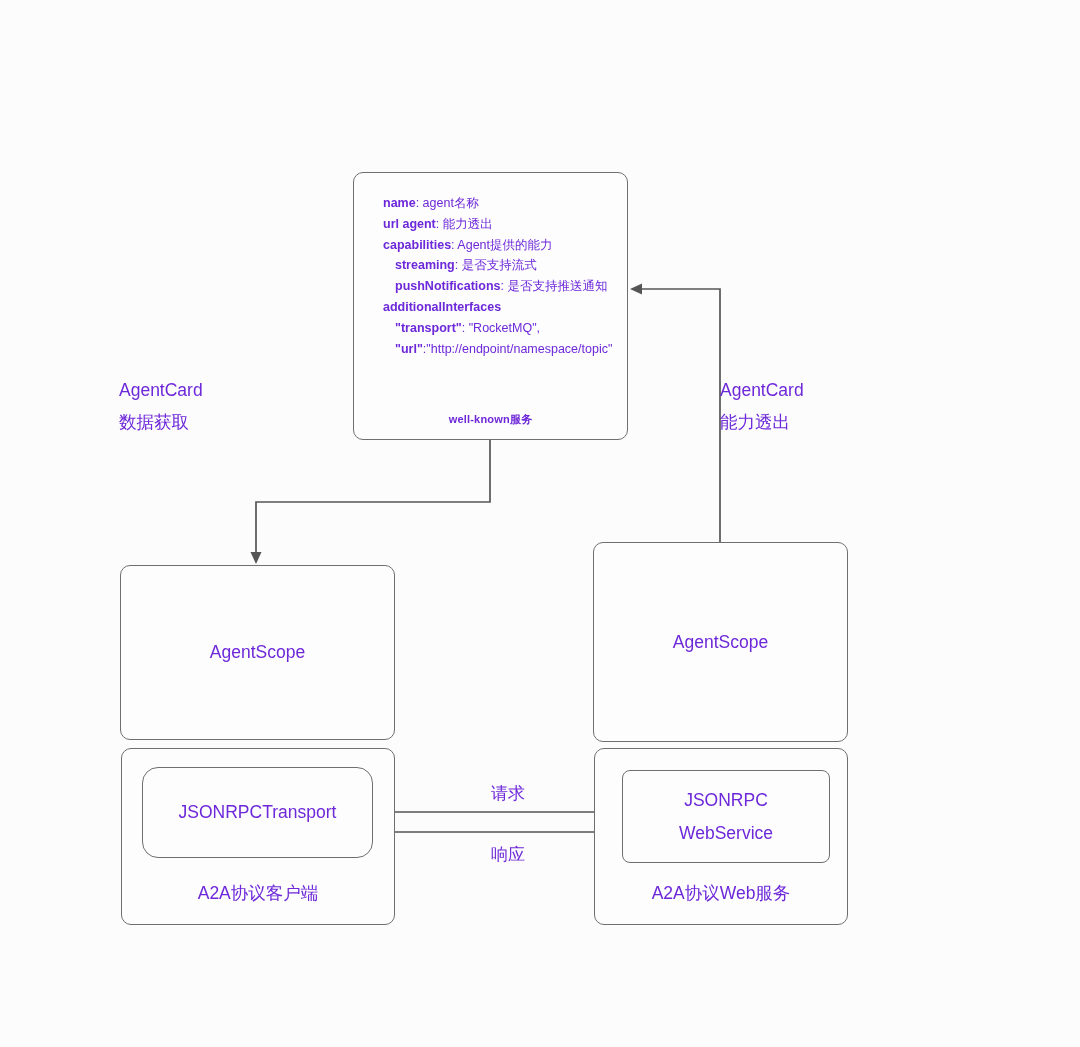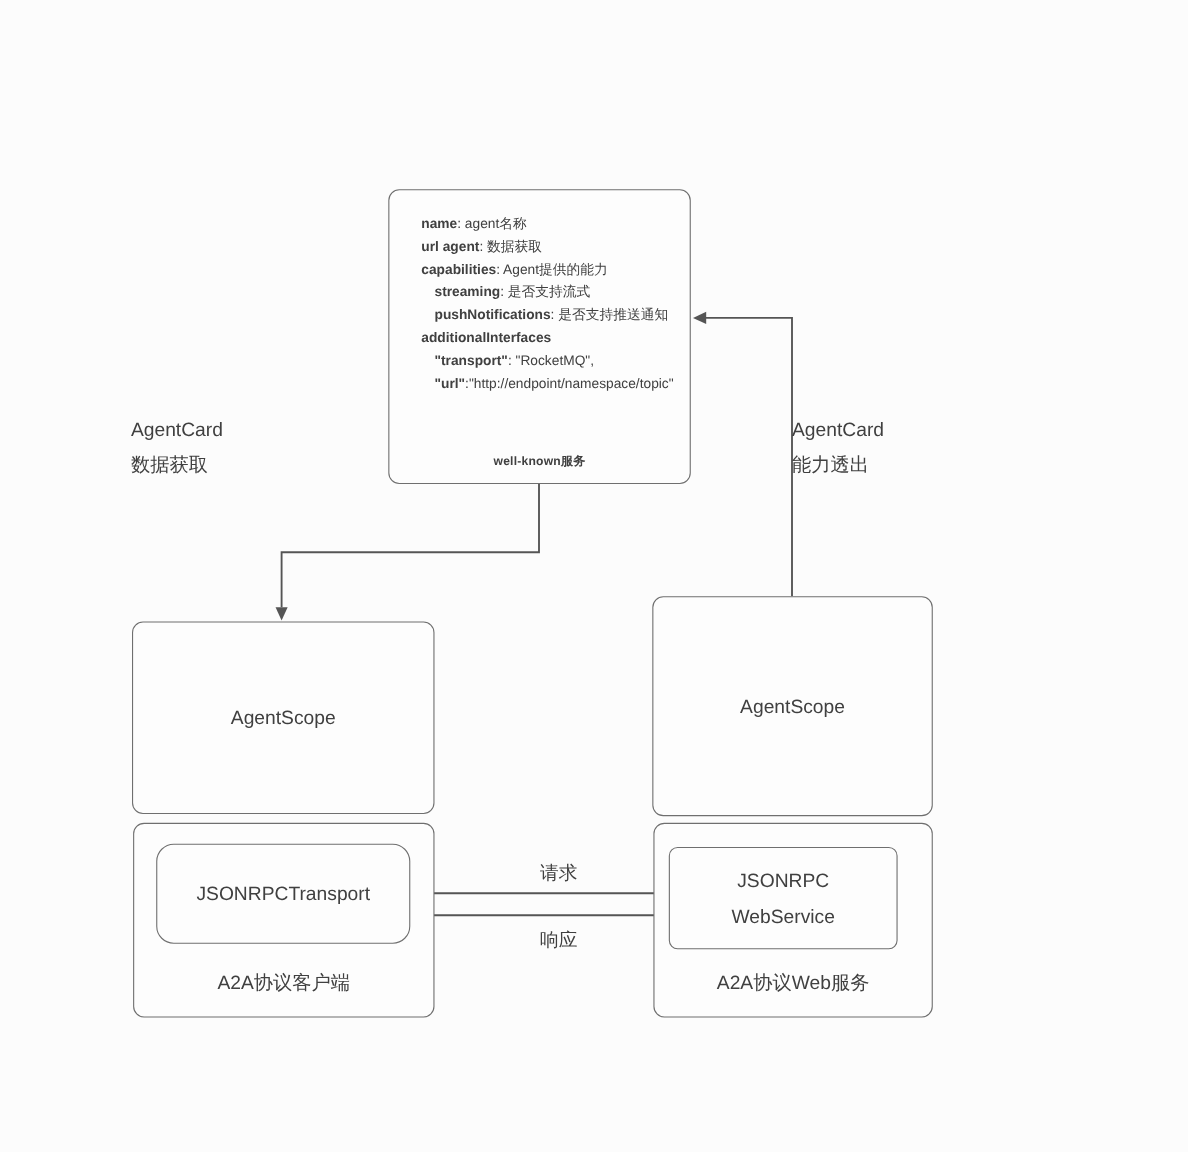--- a/index.html
+++ b/index.html
@@ -1,18 +1,18 @@
 <!DOCTYPE html>
 <html><head>
 <meta charset="utf-8">
 <style>
   html,body{margin:0;padding:0;background:#fcfcfc;}
   .canvas{
     position:relative;width:1080px;height:1047px;background:#fcfcfc;
-    font-family:"Liberation Sans",sans-serif;color:#404040;overflow:hidden;
+    font-family:"Liberation Sans",sans-serif;color:#6d28d9;overflow:hidden;
   }
   .box{
     position:absolute;border:1.6px solid #6f6f6f;border-radius:10px;
     background:#fdfdfd;box-sizing:border-box;
   }
   .wires{position:absolute;left:0;top:0;pointer-events:none;}
   .wk-fields{position:absolute;left:29px;top:20px;right:6px;}
   .fline{font-size:12.5px;line-height:20.8px;white-space:nowrap;}
   .fline.ind{padding-left:12px;}
   .fline b{font-weight:700;}
@@ -49,21 +49,21 @@
     <path d="M373,812 L610,812" fill="none" stroke="#555555" stroke-width="1.7"></path>
     <polygon points="609,806.5 609,817.5 621,812" fill="#555555"></polygon>
 
     <path d="M622,832 L385,832" fill="none" stroke="#555555" stroke-width="1.7"></path>
     <polygon points="386,826.5 386,837.5 374,832" fill="#555555"></polygon>
   </svg>
 
   <div class="box" style="left:353px;top:172px;width:275px;height:268px;">
     <div class="wk-fields">
       <div class="fline"><b>name</b><span>: agent名称</span></div>
-      <div class="fline"><b>url agent</b><span>: 数据获取</span></div>
+      <div class="fline"><b>url agent</b><span>: 能力透出</span></div>
       <div class="fline"><b>capabilities</b><span>: Agent提供的能力</span></div>
       <div class="fline ind"><b>streaming</b><span>: 是否支持流式</span></div>
       <div class="fline ind"><b>pushNotifications</b><span>: 是否支持推送通知</span></div>
       <div class="fline"><b>additionalInterfaces</b><span></span></div>
       <div class="fline ind"><b>"transport"</b><span>: "RocketMQ",</span></div>
       <div class="fline ind"><b>"url"</b><span>:"http://endpoint/namespace/topic"</span></div>
     </div>
     <div class="wk-title">well-known服务</div>
   </div>
 
@@ -86,21 +86,21 @@
   <div class="box" style="left:121px;top:748px;width:274px;height:177px;">
     <div class="bottom-label">A2A协议客户端</div>
   </div>
   <div class="box" style="left:142px;top:767px;width:231px;height:91px;border-radius:16px;">
     <div class="center-label">JSONRPCTransport</div>
   </div>
 
   <div class="box" style="left:594px;top:748px;width:254px;height:177px;">
     <div class="bottom-label">A2A协议Web服务</div>
   </div>
-  <div class="box" style="left:608px;top:770px;width:208px;height:93px;border-radius:8px;">
+  <div class="box" style="left:622px;top:770px;width:208px;height:93px;border-radius:8px;">
     <div class="center-label two-line">
       <div>JSONRPC</div>
       <div>WebService</div>
     </div>
   </div>
 
   <div class="arrow-label" style="left:449px;top:782px;">请求</div>
   <div class="arrow-label" style="left:449px;top:843px;">响应</div>
 
 </div>

